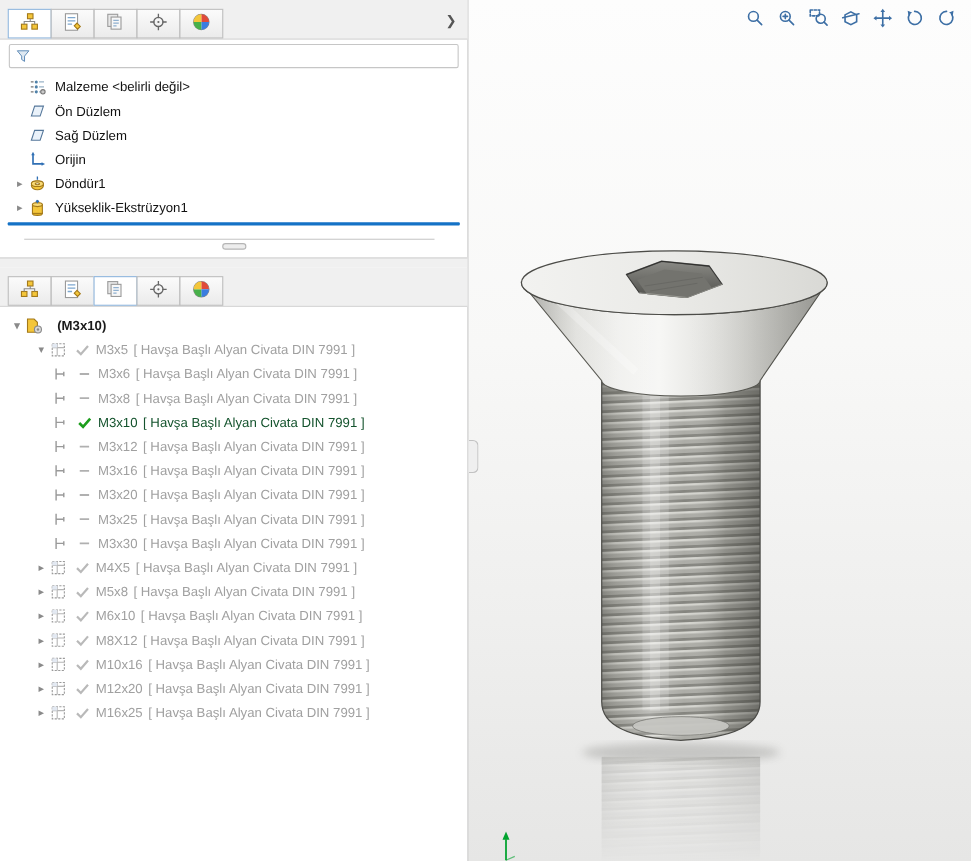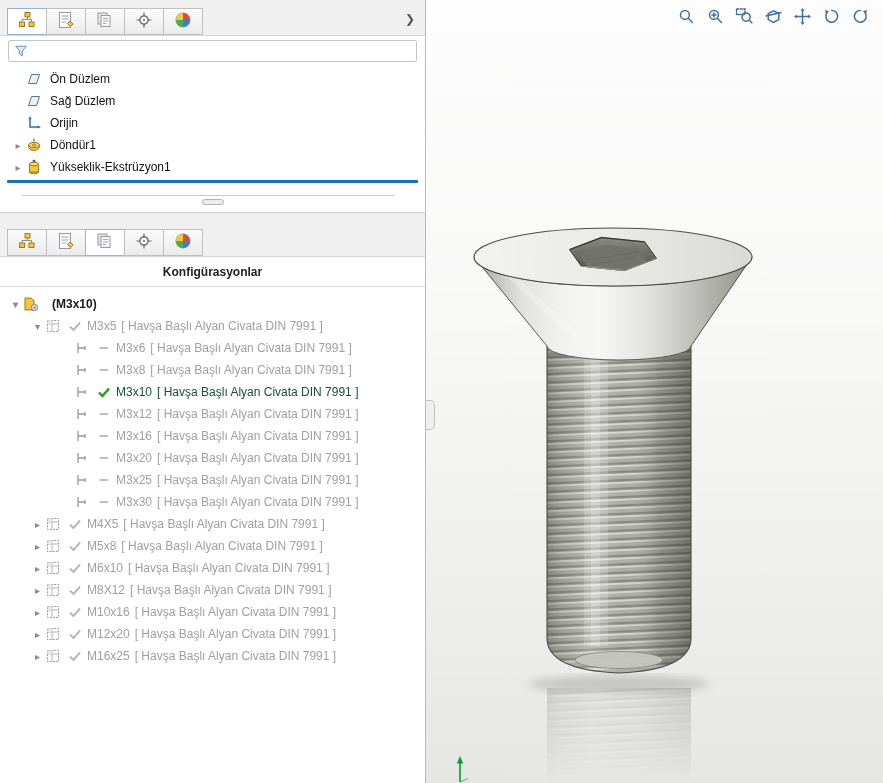--- a/index.html
+++ b/index.html
@@ -29,21 +29,21 @@
   .split-line{margin:12px 30px 0 22px;border-top:1px solid #c9c9c9;}
   .split-handle{width:22px;height:6px;border:1px solid #b5b5b5;border-radius:3px;background:#ededed;margin:3px auto 0;cursor:row-resize;}
   .panel-gap{height:9px;background:#f0f0f0;border-top:1px solid #cfcfcf;margin-top:7px;}
 
   .config-title{background:#fff;text-align:center;font-weight:bold;color:#222;padding:8px 0 7px;border-bottom:1px solid #d8d8d8;}
   .ctree{padding-top:6px;}
   .crow{display:flex;align-items:center;height:22px;color:#a0a0a0;white-space:nowrap;cursor:default;}
   .crow .arrow{width:15px;}
   .crow.lvl0{padding-left:8px;color:#1a1a1a;font-weight:bold;}
   .crow.lvl1{padding-left:30px;}
-  .crow.lvl2{padding-left:32px;margin-left:27px;}
+  .crow.lvl2{padding-left:32px;}
   .crow.active{color:#14532d;}
   .cicon{width:20px;display:inline-flex;flex:none;}
   .cstate{width:20px;display:inline-flex;justify-content:center;flex:none;}
   .cname{margin:0 5px 0 2px;}
   .csuffix{margin-left:9px;}
 
   
   .viewport{position:absolute;left:426px;top:0;width:457px;height:783px;
     background:linear-gradient(180deg,#fdfdfd 0%,#f8f8f7 40%,#efefee 72%,#e6e6e5 100%);}
   .vp-toolbar{position:absolute;top:6px;right:13px;display:flex;gap:9px;}
@@ -105,20 +105,34 @@
 
     <div class="filter-row">
       <span style="display:inline-flex;">
           <svg viewBox="0 0 16 16">
             <path d="M2 2.5h12L9.5 8v5.5L6.5 11.5V8Z" fill="#dfe9f2" stroke="#5a87b5"></path>
           </svg>
         </span>
     </div>
 
     <div class="tree">
+  <div class="trow">
+    <span class="arrow"></span>
+    <span class="ticon">
+            <svg viewBox="0 0 16 16">
+              <path d="M2 3.5h2.5M2 8h2.5M2 12.5h2.5" stroke="#777" stroke-width="1.2"></path>
+              <circle cx="7" cy="3.5" r="1.4" fill="#4f81a8"></circle>
+              <circle cx="7" cy="8" r="1.4" fill="#4f81a8"></circle>
+              <circle cx="7" cy="12.5" r="1.4" fill="#4f81a8"></circle>
+              <path d="M9.5 3.5h4.5M9.5 8h4.5M9.5 12.5h2" stroke="#9ab4c8" stroke-width="1.2"></path>
+              <circle cx="13" cy="12.5" r="2" fill="#c9c9c9" stroke="#777"></circle>
+            </svg>
+          </span>
+    <span class="tlabel">Malzeme &lt;belirli değil&gt;</span>
+  </div>
 
   <div class="trow">
     <span class="arrow"></span>
     <span class="ticon">
             <svg viewBox="0 0 16 16">
               <path d="M2.5 12.5 L5.5 3.5 L13.5 3.5 L10.5 12.5 Z" fill="#eaf2fa" stroke="#55779a"></path>
             </svg>
           </span>
     <span class="tlabel">Ön Düzlem</span>
   </div>
@@ -212,21 +226,20 @@
           <span><svg viewBox="0 0 18 18">
               <circle cx="9" cy="9" r="7" fill="#fff" stroke="#888"></circle>
               <path d="M9 2 A7 7 0 0 1 16 9 L9 9 Z" fill="#e04a3a"></path>
               <path d="M16 9 A7 7 0 0 1 9 16 L9 9 Z" fill="#3a7de0"></path>
               <path d="M9 16 A7 7 0 0 1 2 9 L9 9 Z" fill="#48b04a"></path>
               <path d="M2 9 A7 7 0 0 1 9 2 L9 9 Z" fill="#f4c63a"></path>
             </svg></span>
         </div>
     </div>
 
-    <div class="config-title">Konfigürasyonlar</div>
 
     <div class="ctree">
       <div class="crow lvl0">
         <span class="arrow">▾</span>
         <span class="cicon">
             <svg viewBox="0 0 16 16">
               <path d="M2 2h6l3 3v9H2Z" fill="#f4c63a" stroke="#a3791a"></path>
               <circle cx="11.5" cy="11.5" r="3.2" fill="#d8d8d8" stroke="#8a8a8a"></circle>
               <circle cx="11.5" cy="11.5" r="1.1" fill="#8a8a8a"></circle>
             </svg>

